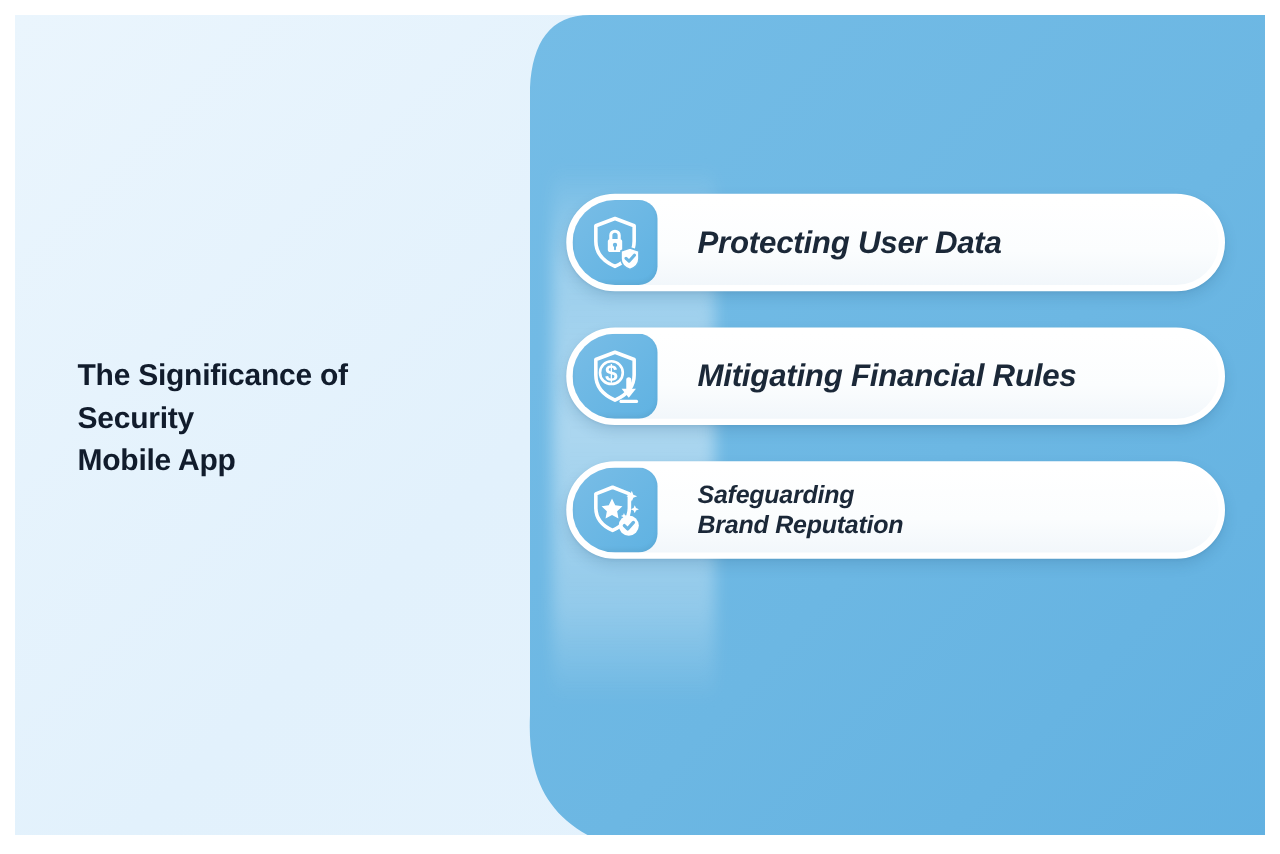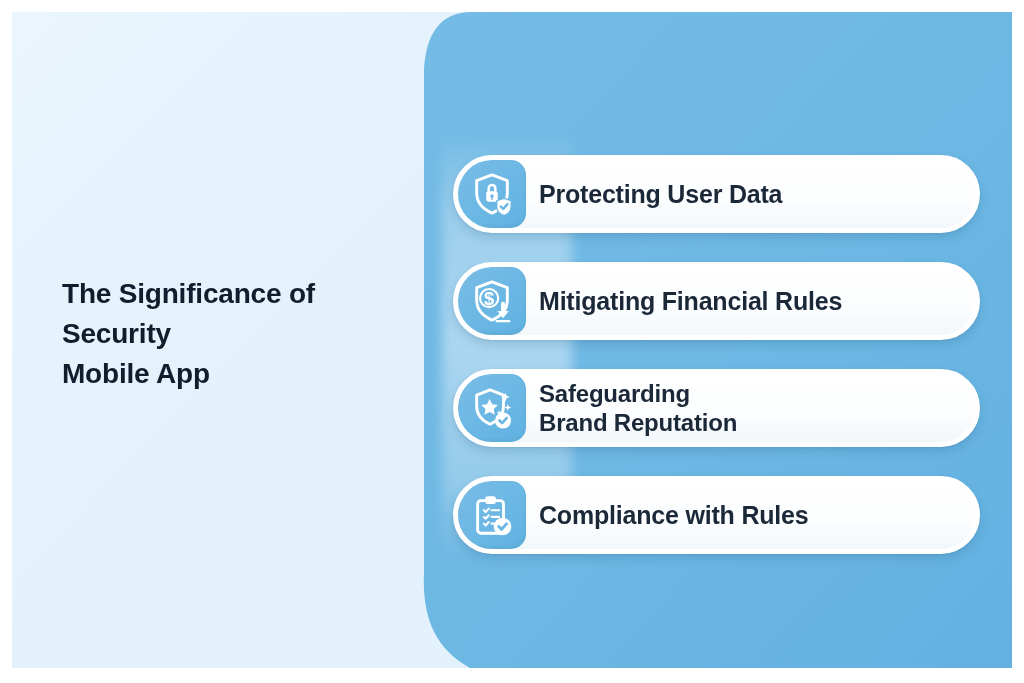--- a/index.html
+++ b/index.html
@@ -59,24 +59,24 @@
                 rgba(255,255,255,0.26) 82%,
                 rgba(255,255,255,0.00) 100%);
     filter: blur(6px);
     pointer-events: none;
   }
 
   
   #title {
     position: absolute;
     left: 50px;
-    top: 262px;
+    top: 272px;
     width: 330px;
     color: #111c2c;
-    font-size: 28px;
+    font-size: 24px;
     font-weight: bold;
     line-height: 1.42;
     letter-spacing: -0.2px;
   }
   #title .line {
     display: block;
     white-space: nowrap;
   }
 
   
@@ -123,30 +123,31 @@
     justify-content: center;
     box-shadow: inset 0 -2px 4px rgba(0,0,0,0.06);
   }
   .icon-tile svg {
     display: block;
     width: 46px;
     height: 46px;
   }
 
   .card-label {
-    margin-left: 13px;
+    margin-left: 32px;
     color: #1b2838;
     font-size: 25px;
     font-weight: bold;
     line-height: 1.22;
     letter-spacing: -0.2px;
     white-space: pre-line;
+    font-style: italic;
   }
   .card-label.two-line {
-    font-size: 24px;
+    font-size: 20px;
   }
 </style>
 </head>
 <body>
 
 <div id="canvas">
 
   <div id="light-panel">
 
     <div id="blue-panel">
@@ -216,35 +217,16 @@
               <path d="M31.5 26.5 L32.2 28.2 L34 29 L32.2 29.8 L31.5 31.5 L30.8 29.8 L29 29 L30.8 28.2 Z" fill="#ffffff"></path>
               <circle cx="35.5" cy="37" r="8.4" fill="#ffffff"></circle>
               <path d="M31.8 37 L34.6 39.8 L39.4 34.4" stroke="#6cb7e3" stroke-width="2.8" fill="none" stroke-linecap="round" stroke-linejoin="round"></path>
             </svg>
           </div>
           <div class="card-label two-line">Safeguarding
 Brand Reputation</div>
         </div>
       </div>
 
-      <div class="card">
-        <div class="card-inner">
-          <div class="icon-tile">
-            <svg viewBox="0 0 48 48" fill="none" xmlns="http://www.w3.org/2000/svg">
-              <rect x="9" y="9" width="27" height="34" rx="3.4" stroke="#ffffff" stroke-width="3" fill="none"></rect>
-              <rect x="17" y="4.5" width="11" height="8" rx="2.4" fill="#ffffff"></rect>
-              <path d="M15.5 19 L17.4 20.9 L20.6 17.3" stroke="#ffffff" stroke-width="2.2" fill="none" stroke-linecap="round" stroke-linejoin="round"></path>
-              <path d="M23.5 19 H31.5" stroke="#ffffff" stroke-width="2.2" stroke-linecap="round"></path>
-              <path d="M15.5 26 L17.4 27.9 L20.6 24.3" stroke="#ffffff" stroke-width="2.2" fill="none" stroke-linecap="round" stroke-linejoin="round"></path>
-              <path d="M23.5 26 H31.5" stroke="#ffffff" stroke-width="2.2" stroke-linecap="round"></path>
-              <path d="M15.5 33 L17.4 34.9 L20.6 31.3" stroke="#ffffff" stroke-width="2.2" fill="none" stroke-linecap="round" stroke-linejoin="round"></path>
-              <path d="M23.5 33 H28" stroke="#ffffff" stroke-width="2.2" stroke-linecap="round"></path>
-              <circle cx="35" cy="36" r="9.2" fill="#ffffff"></circle>
-              <path d="M31 36 L34 39 L39.2 33.2" stroke="#6cb7e3" stroke-width="3" fill="none" stroke-linecap="round" stroke-linejoin="round"></path>
-            </svg>
-          </div>
-          <div class="card-label">Compliance with Rules</div>
-        </div>
-      </div>
 
     </div>
   </div>
 </div>
 
 </body></html>

